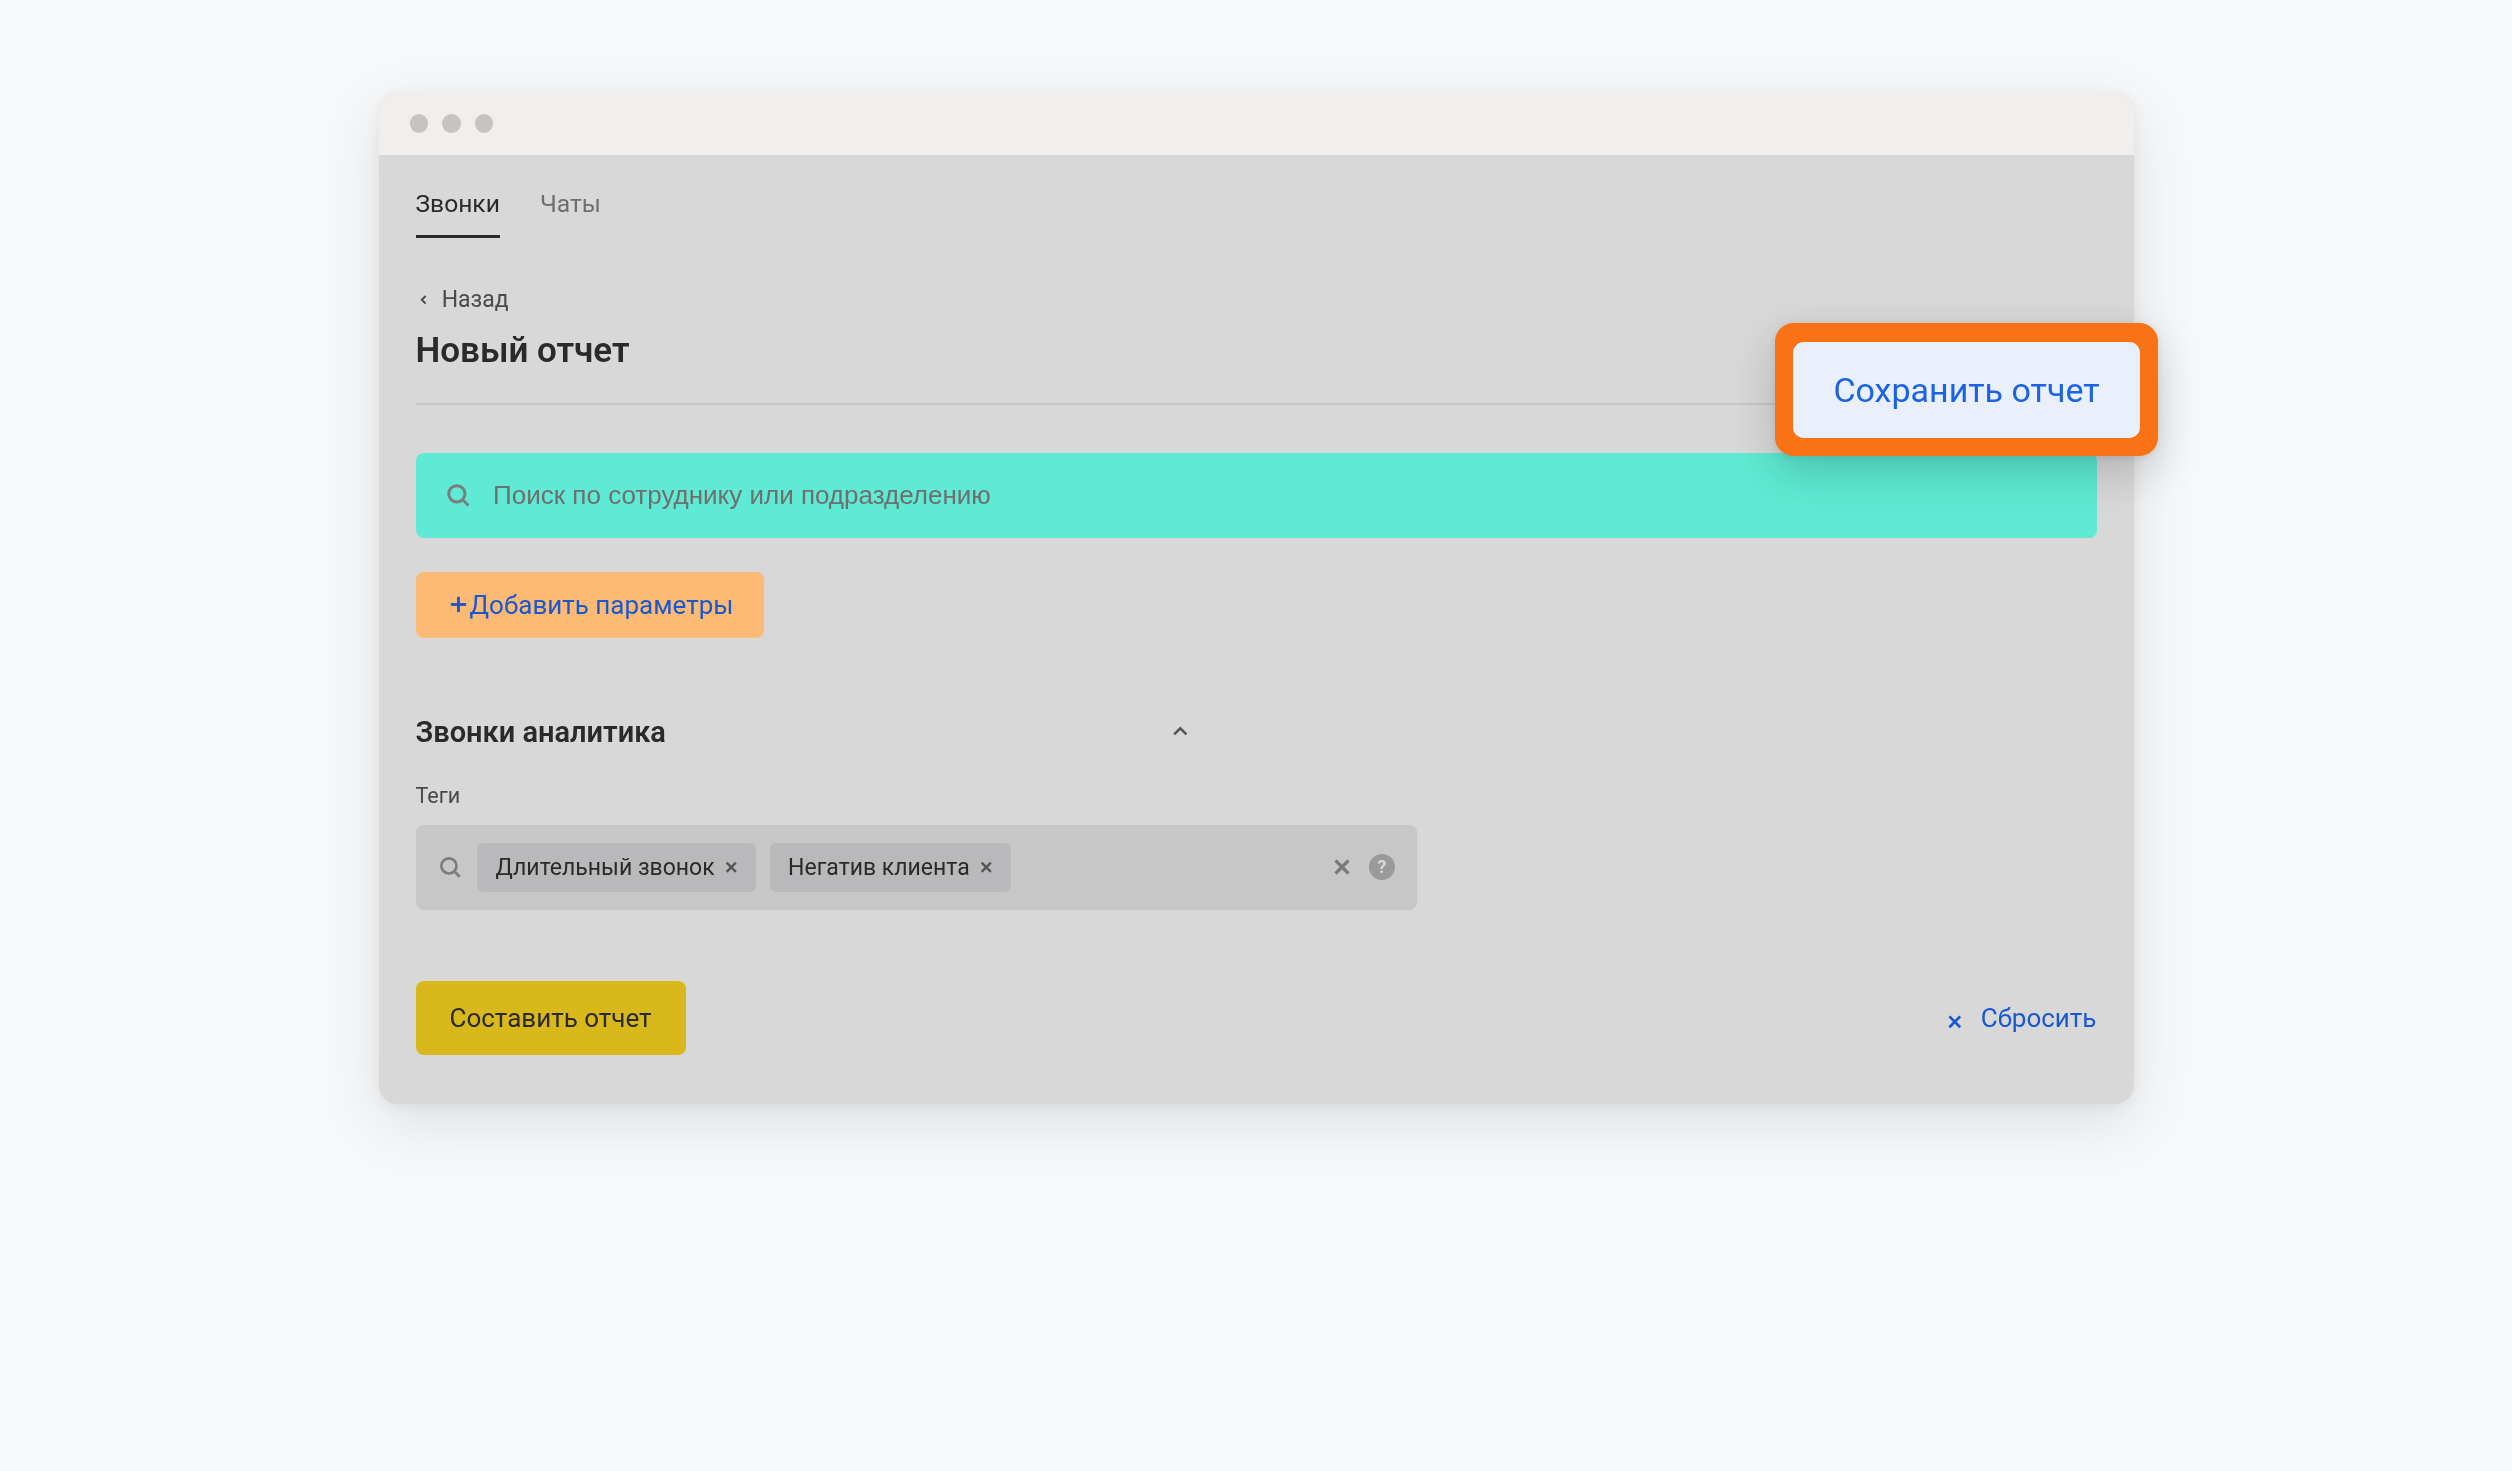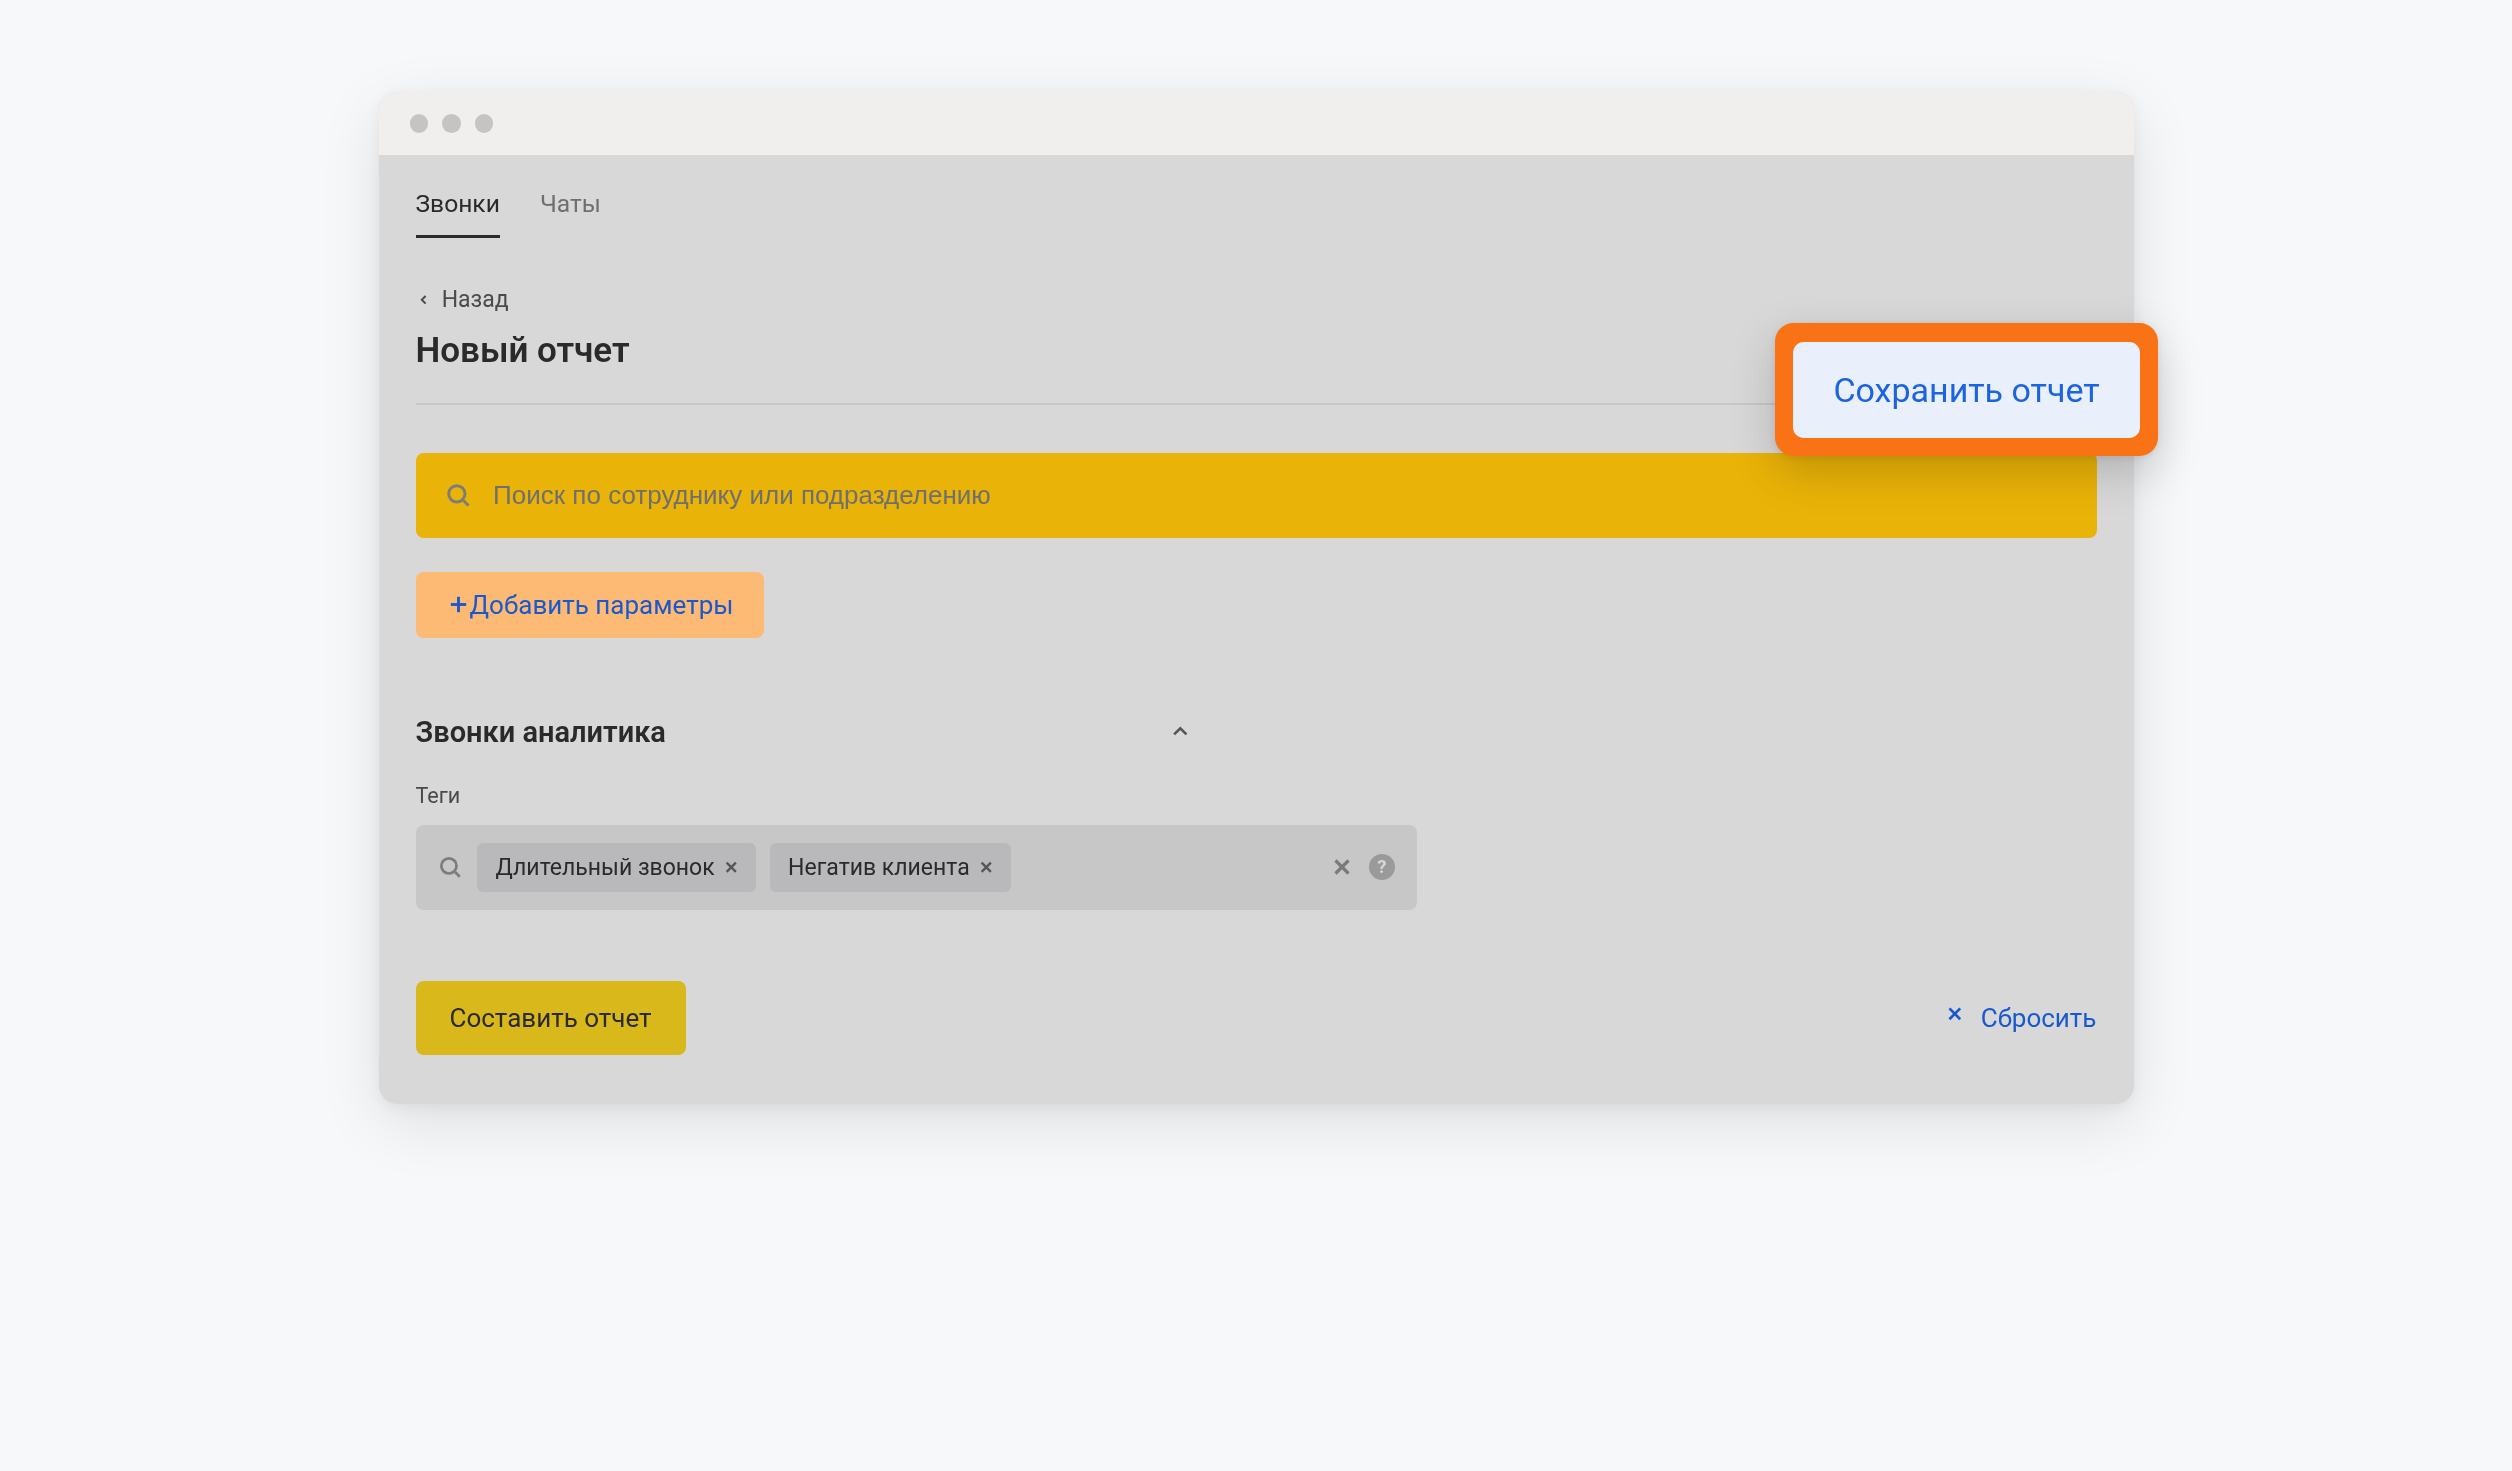--- a/index.html
+++ b/index.html
@@ -87,21 +87,21 @@
 
   .rule {
     height: 1.5px;
     background: #c7c7c8;
     margin-top: 32px;
   }
 
   
   .search-box {
     margin-top: 48px;
-    background: #eab308;
+    background: #5eead4;
     border-radius: 7.7px;
     height: 85px;
     display: flex;
     align-items: center;
     padding: 0 28px;
     gap: 21.6px;
   }
   .search-box svg { width: 28px; height: 28px; color: #7c7c7c; }
   .search-box input {
     flex: 1;
@@ -198,21 +198,21 @@
     font-size: 26px;
     border-radius: 7.7px;
     height: 74px;
     padding: 0 34px;
     display: inline-flex;
     align-items: center;
     cursor: pointer;
   }
   .reset-btn {
     display: inline-flex;
-    align-items: flex-start;
+    align-items: flex-end;
     gap: 15.4px;
     color: #1958cf;
     font-size: 26px;
     cursor: pointer;
   }
   .reset-btn svg { width: 21.6px; height: 21.6px; stroke: #1958cf; }
 
   
   .save-panel {
     position: absolute;

